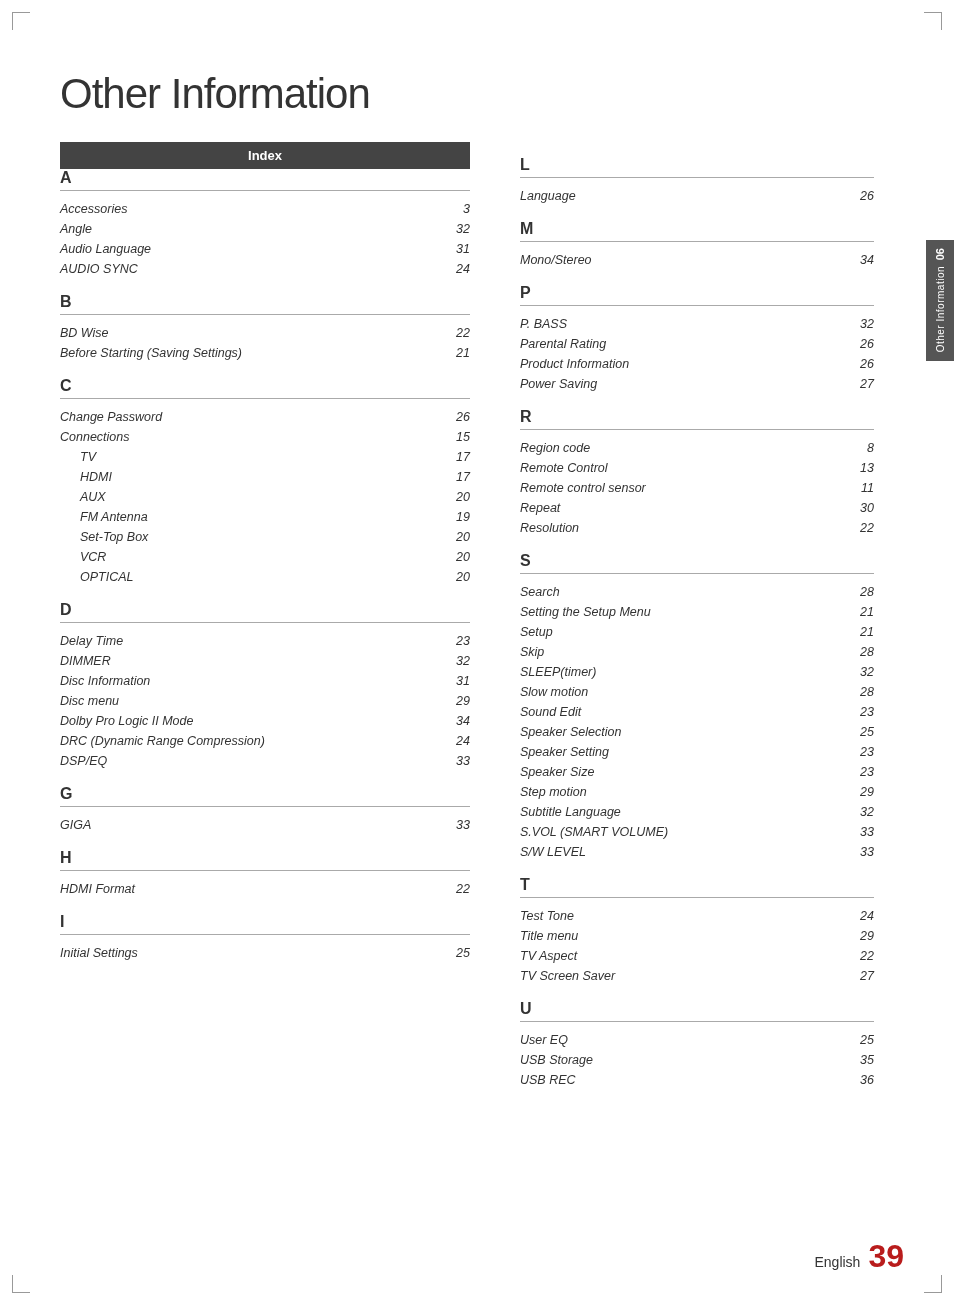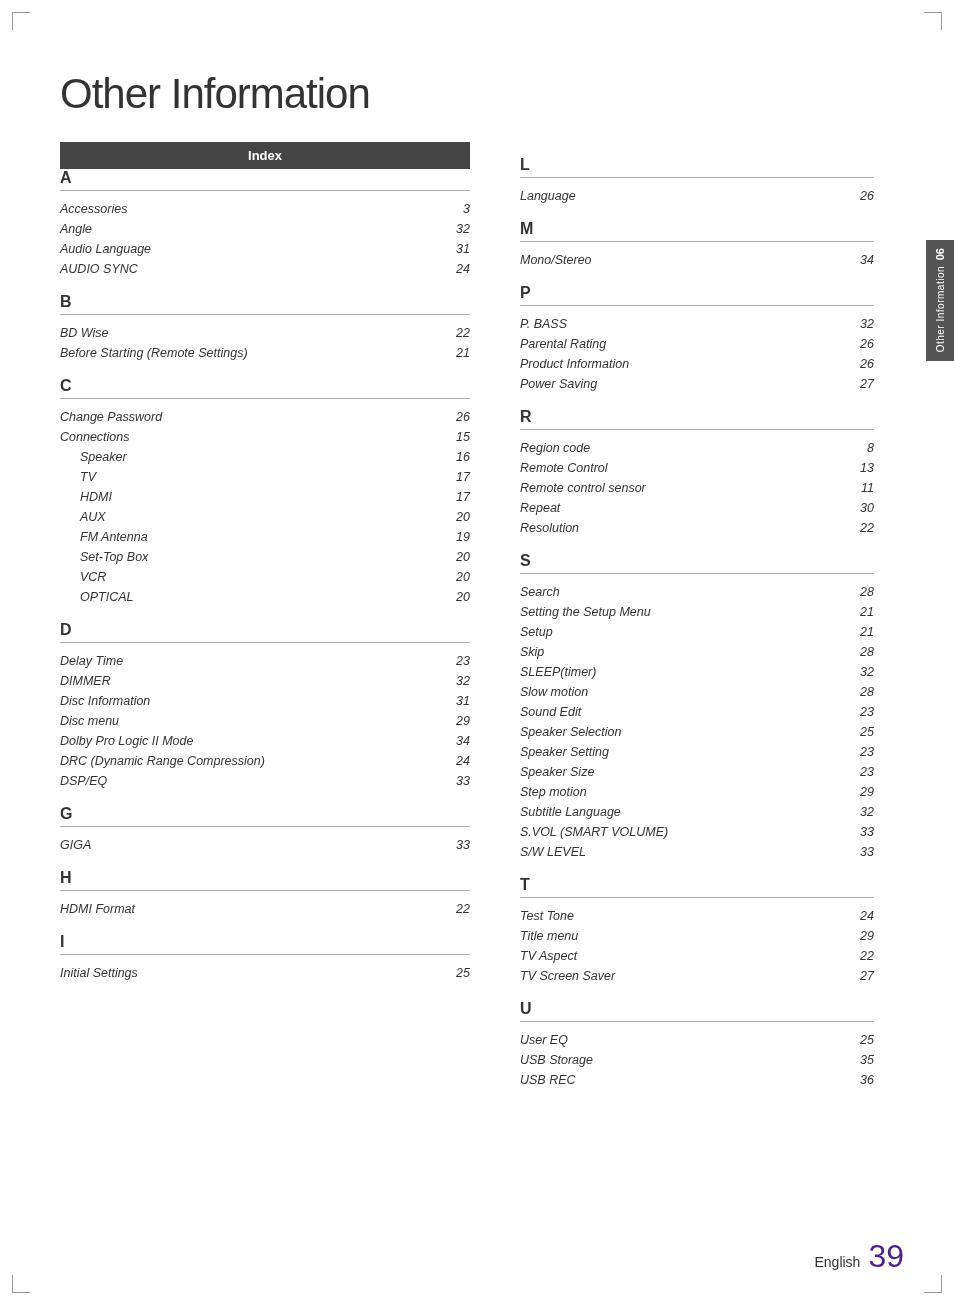--- a/index.html
+++ b/index.html
@@ -167,22 +167,22 @@
       align-items: baseline;
       gap: 8px;
     }
 
     .footer-english {
       font-size: 14px;
     }
 
     .footer-number {
       font-size: 32px;
-      font-weight: normal;
-      color: #4c1d95;
+      font-weight: bold;
+      color: #b91c1c;
     }
   </style>
 </head>
 <body>
 
 <div class="page-container">
 
   <div class="corner corner-tl"></div>
   <div class="corner corner-tr"></div>
   <div class="corner corner-bl"></div>
@@ -218,35 +218,31 @@
             <div class="index-entry">
               <span class="entry-name">AUDIO SYNC</span>
               <span class="entry-page">24</span>
             </div>
             <div class="section-letter">B</div>
             <div class="index-entry">
               <span class="entry-name">BD Wise</span>
               <span class="entry-page">22</span>
             </div>
             <div class="index-entry">
-              <span class="entry-name">Before Starting (Remote Settings)</span>
+              <span class="entry-name">Before Starting (Saving Settings)</span>
               <span class="entry-page">21</span>
             </div>
             <div class="section-letter">C</div>
             <div class="index-entry">
               <span class="entry-name">Change Password</span>
               <span class="entry-page">26</span>
             </div>
             <div class="index-entry">
               <span class="entry-name">Connections</span>
               <span class="entry-page">15</span>
-            </div>
-            <div class="index-entry indented">
-              <span class="entry-name">Speaker</span>
-              <span class="entry-page">16</span>
             </div>
             <div class="index-entry indented">
               <span class="entry-name">TV</span>
               <span class="entry-page">17</span>
             </div>
             <div class="index-entry indented">
               <span class="entry-name">HDMI</span>
               <span class="entry-page">17</span>
             </div>
             <div class="index-entry indented">

